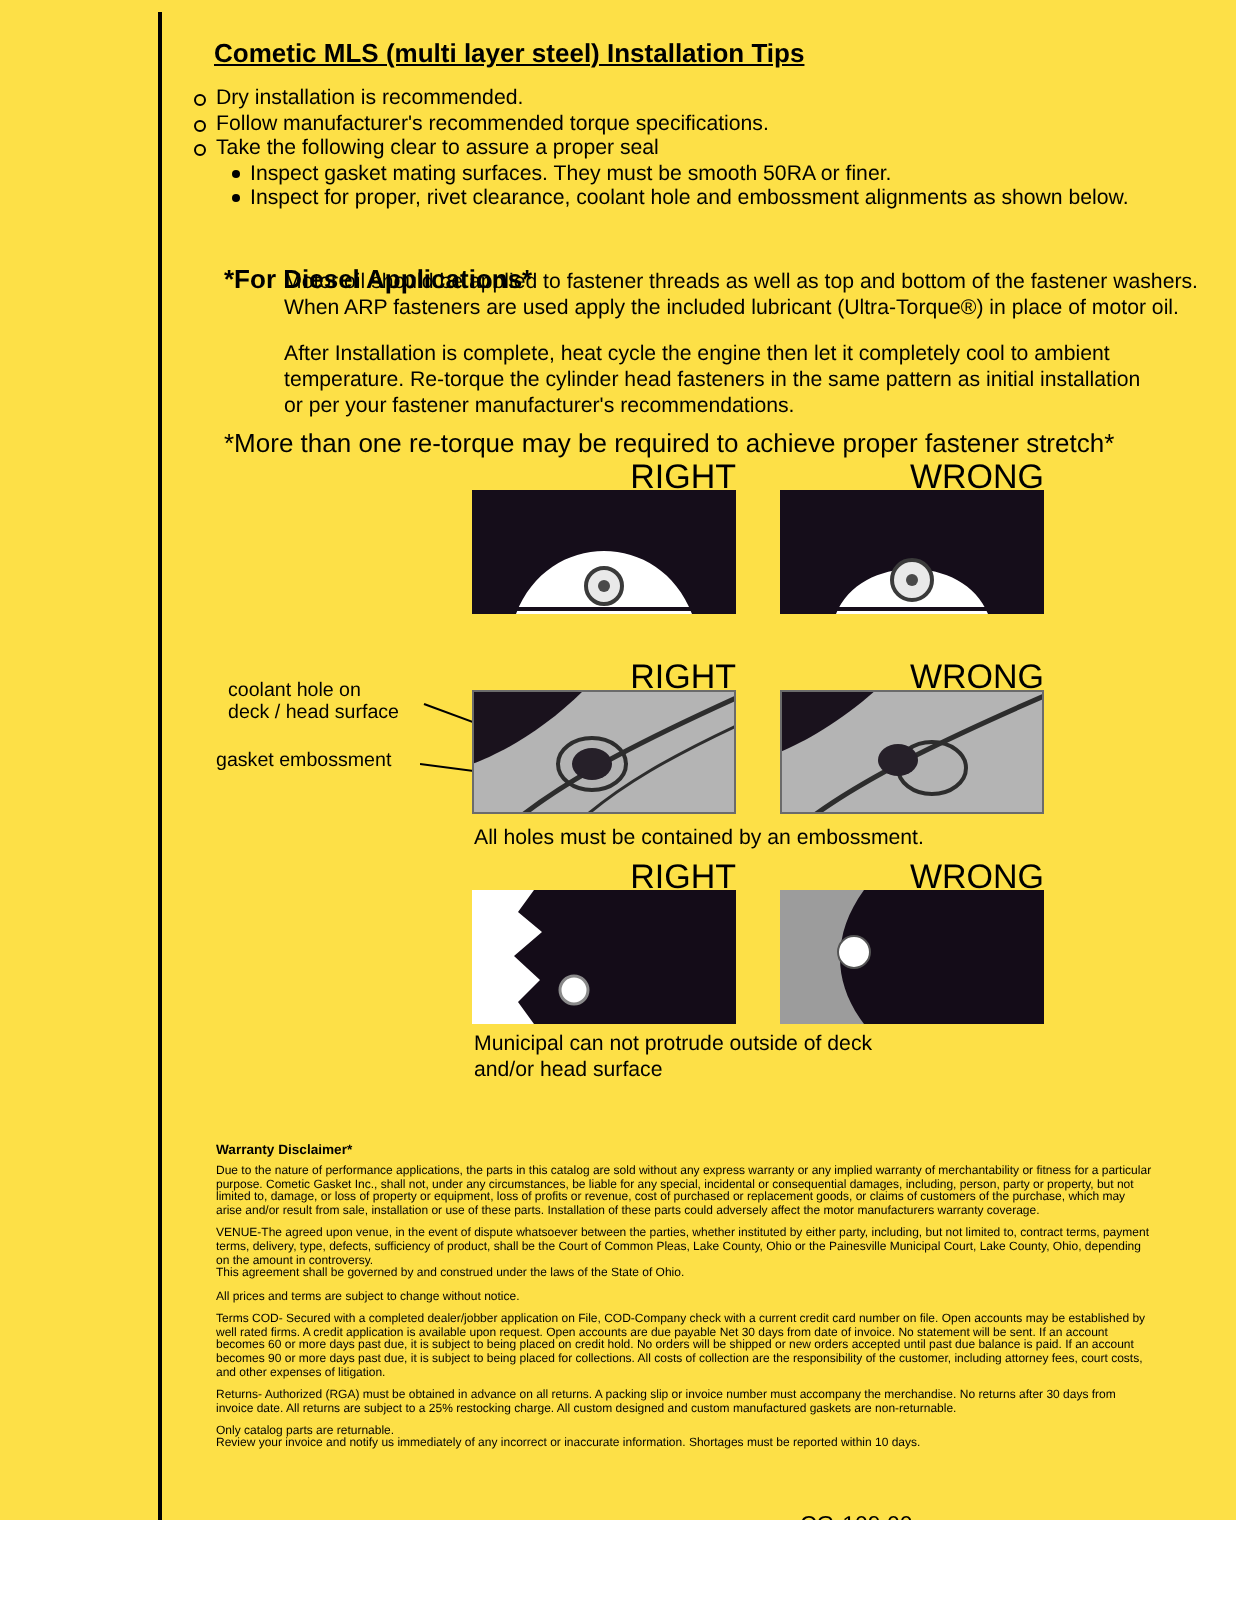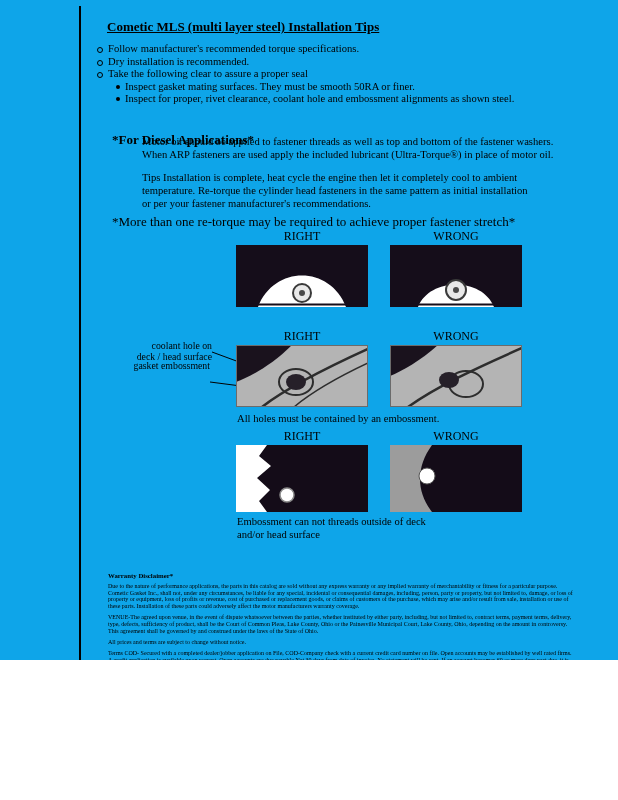--- a/index.html
+++ b/index.html
@@ -1,77 +1,77 @@
 <!DOCTYPE html>
 <html><head>
 <meta charset="utf-8">
 <style>
   html,body{margin:0;padding:0;background:#ffffff;}
-  .page{position:relative;width:618px;height:660px;background:#0ea5e9;overflow:hidden;
-        font-family:Liberation Serif, serif;color:#000;}
+  .page{position:relative;width:618px;height:760px;background:#fde047;overflow:hidden;
+        font-family:Liberation Sans, sans-serif;color:#000;}
   .left-rule{position:absolute;left:79px;top:6px;width:2px;height:789px;background:#000;}
   .title{position:absolute;left:107px;top:19px;font-size:13px;font-weight:700;text-decoration:underline;}
   .tips{position:absolute;left:97px;top:43px;width:490px;font-size:10.6px;line-height:12.6px;}
   .tip-row{display:flex;align-items:flex-start;}
   .marker-circle{flex:0 0 auto;width:4px;height:4px;border:1px solid #000;border-radius:50%;margin:4px 5px 0 0;}
   .marker-dot{flex:0 0 auto;width:4px;height:4px;background:#000;border-radius:50%;margin:4px 5px 0 0;}
   .sub-list{margin-left:19px;text-align:right;}
   .h-diesel{position:absolute;left:112px;top:132px;font-size:13px;font-weight:700;}
   .para{position:absolute;font-size:10.6px;line-height:13px;white-space:pre-line;margin-left:30px;}
   .p1{left:112px;top:135px;}
   .p2{left:112px;top:171px;}
   .note{position:absolute;left:112px;top:214px;font-size:13px;}
-  .dg-label{position:absolute;width:132px;text-align:center;font-size:12px;}
+  .dg-label{position:absolute;width:132px;text-align:right;font-size:17px;}
   .panel{position:absolute;display:block;}
   .dg-caption{position:absolute;font-size:10.6px;line-height:12.5px;white-space:pre-line;}
-  .side-label{position:absolute;font-size:9.8px;line-height:11px;text-align:right;white-space:pre-line;}
+  .side-label{position:absolute;font-size:9.8px;line-height:11px;text-align:left;white-space:pre-line;}
   .leader{position:absolute;}
   .warranty{position:absolute;left:108px;top:572px;width:468px;}
   .warranty h3{font-size:6.8px;font-weight:700;margin:0 0 4px 0;}
   .warranty p{font-size:6px;line-height:6.7px;margin:0 0 4.5px 0;white-space:pre-line;}
   .footer-code{position:absolute;left:400px;top:757px;font-size:11.5px;}
 </style>
 </head>
 <body>
 
 <div class="page">
 
   <div class="left-rule"></div>
 
   <div class="title">Cometic MLS (multi layer steel) Installation Tips</div>
 
   <div class="tips">
     <div class="tip-row">
       <span class="marker-circle"></span>
-      <span>Follow manufacturer's recommended torque specifications.</span>
+      <span>Dry installation is recommended.</span>
     </div>
     <div class="tip-row">
       <span class="marker-circle"></span>
-      <span>Dry installation is recommended.</span>
+      <span>Follow manufacturer's recommended torque specifications.</span>
     </div>
     <div class="tip-row">
       <span class="marker-circle"></span>
       <span>Take the following clear to assure a proper seal</span>
     </div>
     <div class="sub-list">
       <div class="tip-row">
         <span class="marker-dot"></span>
         <span>Inspect gasket mating surfaces.  They must be smooth 50RA or finer.</span>
       </div>
       <div class="tip-row">
         <span class="marker-dot"></span>
-        <span>Inspect for proper, rivet clearance, coolant hole and embossment alignments as shown steel.</span>
+        <span>Inspect for proper, rivet clearance, coolant hole and embossment alignments as shown below.</span>
       </div>
     </div>
   </div>
 
   <div class="h-diesel">*For Diesel Applications*</div>
   <div class="para p1">Motor oil should be applied to fastener threads as well as top and bottom of the fastener washers.
 When ARP fasteners are used apply the included lubricant (Ultra-Torque®) in place of motor oil.</div>
-  <div class="para p2">Tips Installation is complete, heat cycle the engine then let it completely cool to ambient
+  <div class="para p2">After Installation is complete, heat cycle the engine then let it completely cool to ambient
 temperature. Re-torque the cylinder head fasteners in the same pattern as initial installation
 or per your fastener manufacturer's recommendations.</div>
   <div class="note">*More than one re-torque may be required to achieve proper fastener stretch*</div>
 
   <div class="dg-label" style="left:236px;top:229px">RIGHT</div>
   <div class="dg-label" style="left:390px;top:229px">WRONG</div>
   <svg class="panel" style="left:236px;top:245px" width="132" height="62" viewBox="0 0 132 62">
     <rect width="132" height="62" fill="#ffffff"></rect>
     <path d="M0,0 H132 V62 H110 C 94,20 38,20 22,62 H0 Z" fill="#150d1a"></path>
     <path d="M10,59.5 H122" stroke="#150d1a" stroke-width="2" fill="none"></path>
@@ -81,21 +81,21 @@
   <svg class="panel" style="left:390px;top:245px" width="132" height="62" viewBox="0 0 132 62">
     <rect width="132" height="62" fill="#ffffff"></rect>
     <path d="M0,0 H132 V62 H104 C 92,32 40,32 28,62 H0 Z" fill="#150d1a"></path>
     <path d="M10,59.5 H122" stroke="#150d1a" stroke-width="2" fill="none"></path>
     <circle cx="66" cy="45" r="10" fill="#e9e9e9" stroke="#3a3a3a" stroke-width="2"></circle>
     <circle cx="66" cy="45" r="3" fill="#4a4a4a"></circle>
   </svg>
 
   <div class="side-label" style="left:114px;top:340px;width:98px">coolant hole on
 deck / head surface</div>
-  <div class="side-label" style="left:108px;top:360px;width:102px">gasket embossment</div>
+  <div class="side-label" style="left:108px;top:375px;width:102px">gasket embossment</div>
   <svg class="leader" style="left:210px;top:345px" width="92" height="50" viewBox="0 0 92 50">
     <line x1="2" y1="7" x2="86" y2="38" stroke="#000000" stroke-width="1"></line>
     <line x1="0" y1="37" x2="54" y2="44" stroke="#000000" stroke-width="1"></line>
   </svg>
   <div class="dg-label" style="left:236px;top:329px">RIGHT</div>
   <div class="dg-label" style="left:390px;top:329px">WRONG</div>
   <svg class="panel" style="left:236px;top:345px" width="132" height="62" viewBox="0 0 132 62">
     <rect width="132" height="62" fill="#b4b4b4"></rect>
     <path d="M0,0 H56 C 36,20 14,32 0,37 Z" fill="#1a121d"></path>
     <path d="M132,4 C 88,24 52,42 26,62" stroke="#2d2d2d" stroke-width="2.5" fill="none"></path>
@@ -119,21 +119,21 @@
   <svg class="panel" style="left:236px;top:445px" width="132" height="67" viewBox="0 0 132 67">
     <rect width="132" height="67" fill="#140c18"></rect>
     <path d="M0,0 H31 L23,11 L35,21 L21,33 L34,45 L23,56 L31,67 H0 Z" fill="#ffffff"></path>
     <circle cx="51" cy="50" r="7" fill="#ffffff" stroke="#8a8a8a" stroke-width="1.5"></circle>
   </svg>
   <svg class="panel" style="left:390px;top:445px" width="132" height="67" viewBox="0 0 132 67">
     <rect width="132" height="67" fill="#140c18"></rect>
     <path d="M0,0 H42 C 26,22 26,46 42,67 H0 Z" fill="#9c9c9c"></path>
     <circle cx="37" cy="31" r="8" fill="#ffffff" stroke="#555555" stroke-width="1"></circle>
   </svg>
-  <div class="dg-caption" style="left:237px;top:516px;width:260px">Embossment can not threads outside of deck
+  <div class="dg-caption" style="left:237px;top:516px;width:260px">Municipal can not protrude outside of deck
 and/or head surface</div>
 
   <div class="warranty">
     <h3>Warranty Disclaimer*</h3>
     <p>Due to the nature of performance applications, the parts in this catalog are sold without any express warranty or any implied warranty of merchantability or fitness for a particular purpose.  Cometic Gasket Inc., shall not, under any circumstances, be liable for any special, incidental or consequential damages, including, person, party or property, but not limited to, damage, or loss of property or equipment, loss of profits or revenue, cost of purchased or replacement goods, or claims of customers of the purchase, which may arise and/or result from sale, installation or use of these parts.  Installation of these parts could adversely affect the motor manufacturers warranty coverage.</p>
     <p>VENUE-The agreed upon venue, in the event of dispute whatsoever between the parties, whether instituted by either party, including, but not limited to, contract terms, payment terms, delivery, type, defects, sufficiency of product, shall be the Court of Common Pleas, Lake County, Ohio or the Painesville Municipal Court, Lake County, Ohio, depending on the amount in controversy.
 This agreement shall be governed by and construed under the laws of the State of Ohio.</p>
     <p>All prices and terms are subject to change without notice.</p>
     <p>Terms COD- Secured with a completed dealer/jobber application on File, COD-Company check with a current credit card number on file.  Open accounts may be established by well rated firms.  A credit application is available upon request.  Open accounts are due payable Net 30 days from date of invoice.  No statement will be sent.  If an account becomes 60 or more days past due, it is subject to being placed on credit hold.  No orders will be shipped or new orders accepted until past due balance is paid.  If an account becomes 90 or more days past due, it is subject to being placed for collections.  All costs of collection are the responsibility of the customer, including attorney fees, court costs, and other expenses of litigation.</p>
     <p>Returns- Authorized (RGA) must be obtained in advance on all returns.  A packing slip or invoice number must accompany the merchandise.  No returns after 30 days from invoice date.  All returns are subject to a 25% restocking charge.  All custom designed and custom manufactured gaskets are non-returnable.</p>

